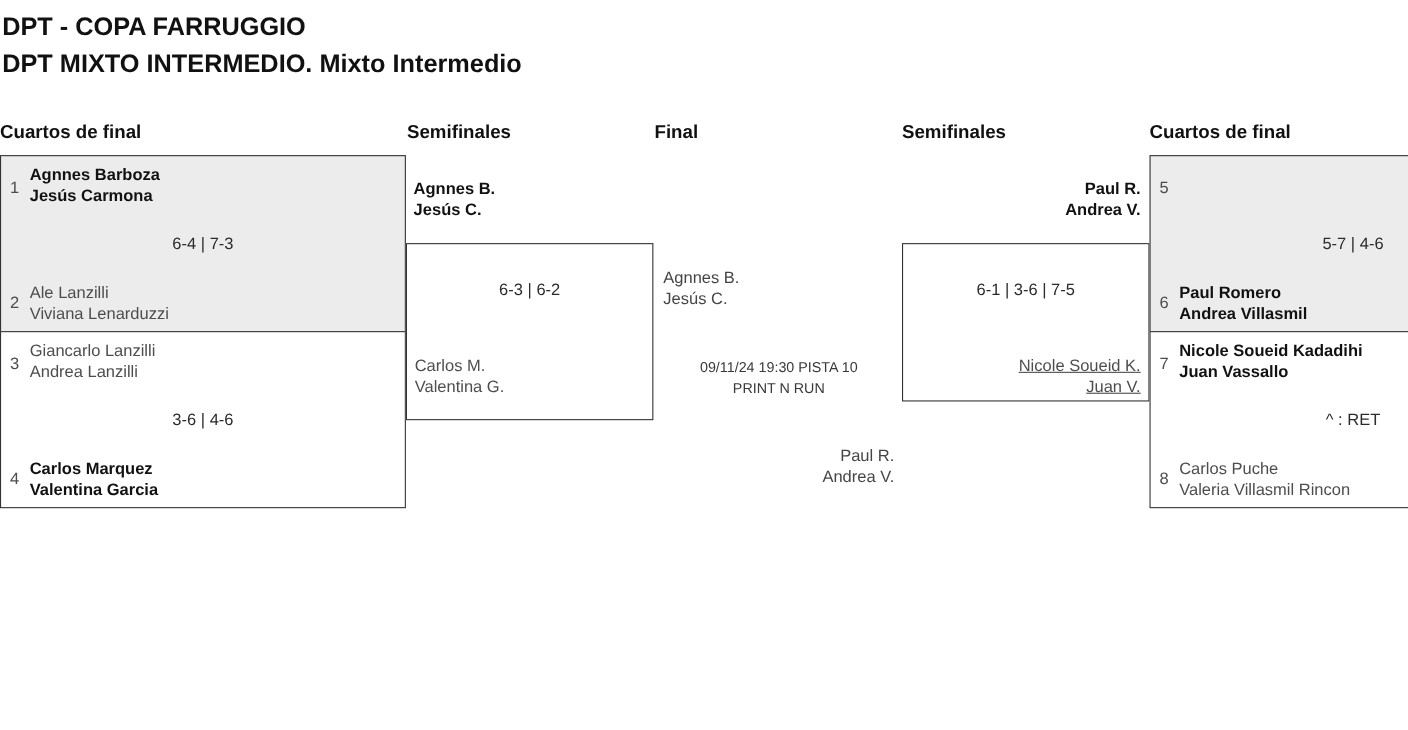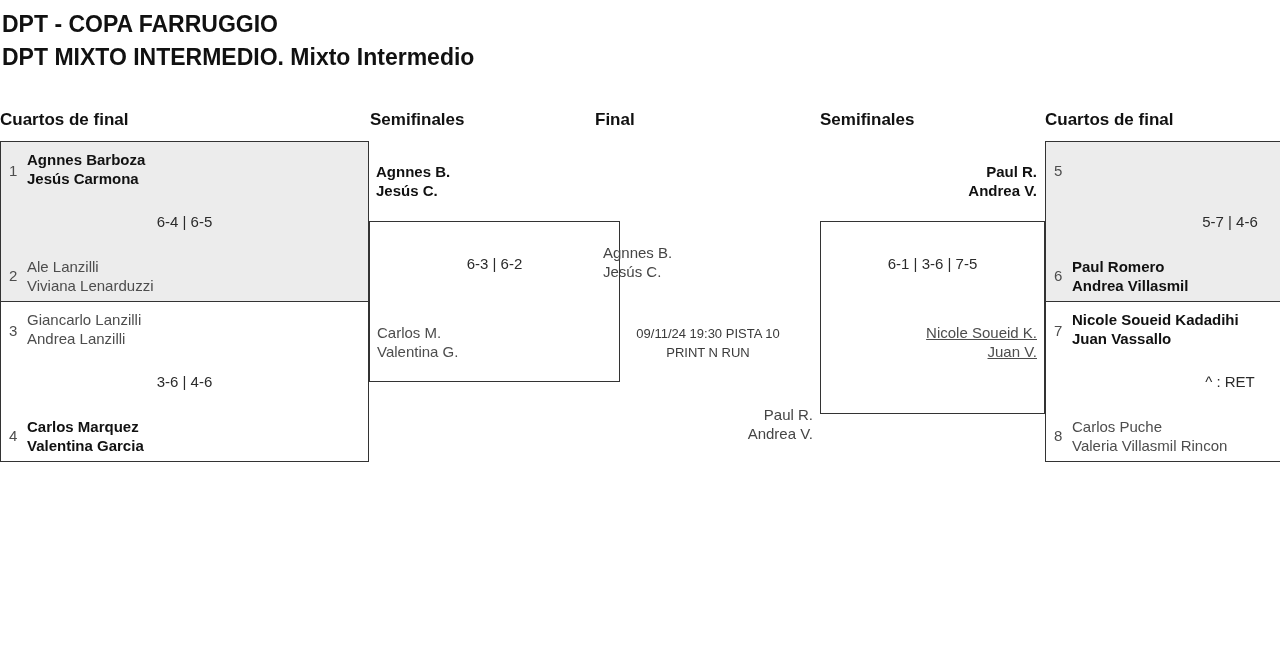--- a/index.html
+++ b/index.html
@@ -41,22 +41,22 @@
   .match {
     position: absolute;
     box-sizing: border-box;
     border: 1px solid #333333;
     background: #ffffff;
   }
   .match.shaded { background: #ececec; }
 
   .m-qf-l1 { left: 0;      top: 141px; width: 369px; height: 161px; }
   .m-qf-l2 { left: 0;      top: 301px; width: 369px; height: 161px; }
-  .m-sf-l  { left: 369px;  top: 221px; width: 251px; height: 161px; }
-  .m-sf-r  { left: 820px;  top: 221px; width: 225px; height: 193px; }
+  .m-sf-l  { left: 369px;  top: 221px; width: 225px; height: 161px; }
+  .m-sf-r  { left: 820px;  top: 221px; width: 225px; height: 144px; }
   .m-qf-r1 { left: 1045px; top: 141px; width: 370px; height: 161px; }
   .m-qf-r2 { left: 1045px; top: 301px; width: 370px; height: 161px; }
 
   .team { font-size: 15px; line-height: 19px; white-space: nowrap; }
   .team.win  { font-weight: 700; color: #111111; }
   .team.lose { font-weight: 400; color: #4d4d4d; }
   .team.open { font-weight: 400; color: #454545; }
 
   .qf .team-top    { position: absolute; top: 8px;   left: 26px; }
   .qf .team-bottom { position: absolute; top: 115px; left: 26px; }
@@ -124,21 +124,21 @@
   <div class="round-header rh-final">Final</div>
   <div class="round-header rh-sf-right">Semifinales</div>
   <div class="round-header rh-qf-right">Cuartos de final</div>
 
   <div class="match qf shaded m-qf-l1">
     <div class="seed seed-top">1</div>
     <div class="team win team-top">
       <div>Agnnes Barboza</div>
       <div>Jesús Carmona</div>
     </div>
-    <div class="score">6-4 | 6-5</div>
+    <div class="score">6-4 | 7-3</div>
     <div class="seed seed-bottom">2</div>
     <div class="team lose team-bottom">
       <div>Ale Lanzilli</div>
       <div>Viviana Lenarduzzi</div>
     </div>
   </div>
 
   <div class="match qf m-qf-l2">
     <div class="seed seed-top">3</div>
     <div class="team lose team-top">

